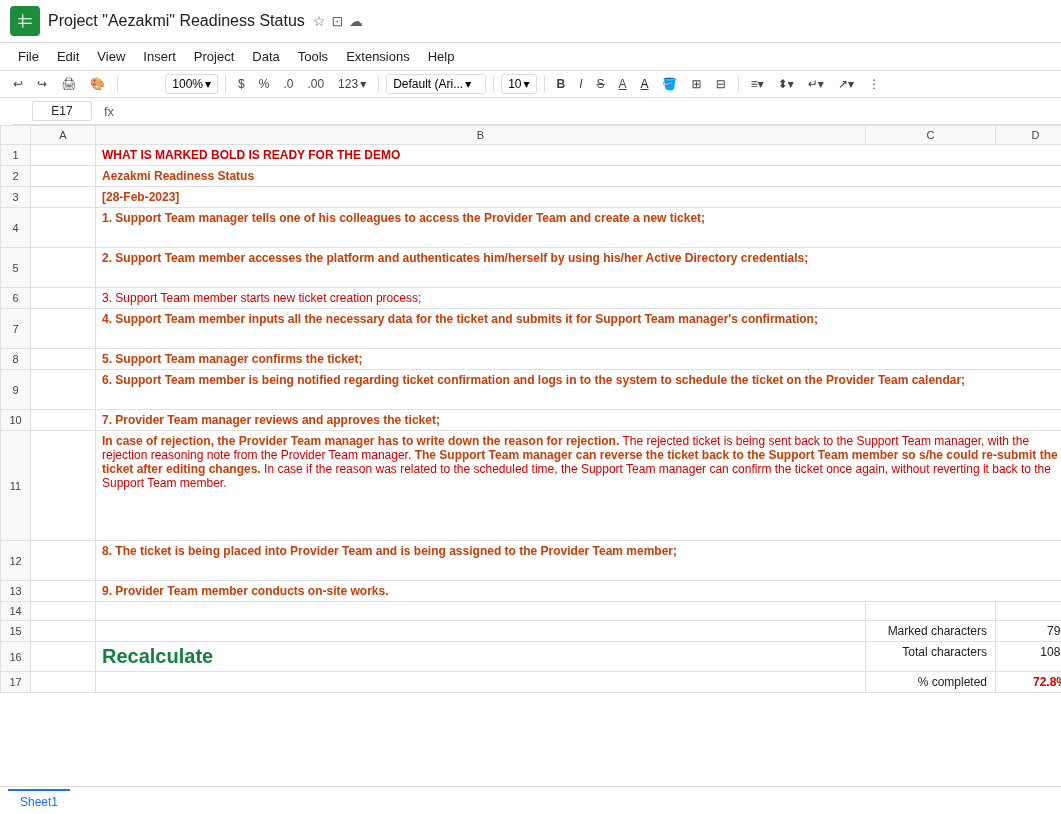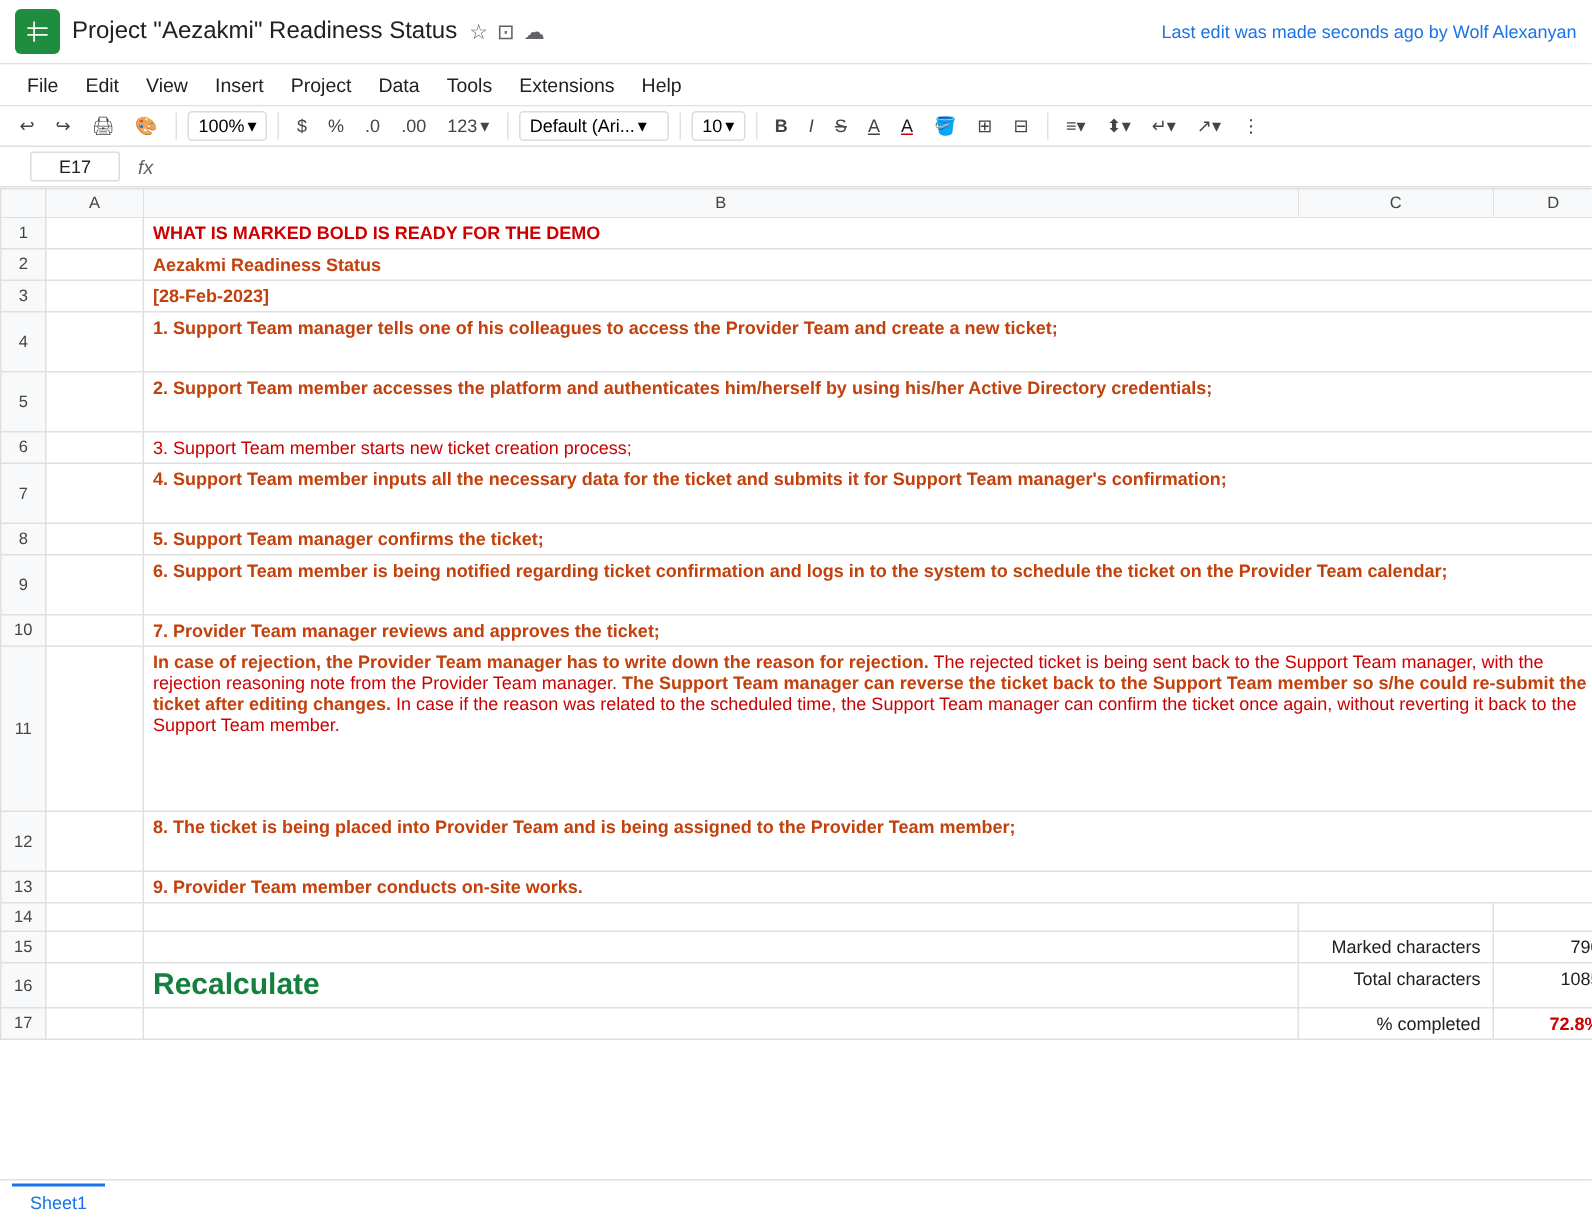--- a/index.html
+++ b/index.html
@@ -34,45 +34,45 @@
       display: flex; align-items: center; padding: 3px 8px; background: #fff;
       border-bottom: 1px solid #e0e0e0; gap: 4px; flex-wrap: wrap;
     }
     .toolbar-btn {
       padding: 3px 5px; font-size: 12px; color: #444; cursor: pointer; border-radius: 2px;
       display: flex; align-items: center; gap: 2px; border: none; background: none;
     }
     .toolbar-separator { width: 1px; height: 18px; background: #e0e0e0; margin: 0 3px; }
     .zoom-control {
       display: flex; align-items: center; gap: 2px; font-size: 12px;
-      border: 1px solid #dadce0; border-radius: 3px; padding: 2px 6px; cursor: pointer;
+      border: 1px solid #dadce0; border-radius: 3px; padding: 2px 6px; cursor: pointer; margin-left: 40px;
     }
     .font-select {
       display: flex; align-items: center; gap: 2px; font-size: 12px;
       border: 1px solid #dadce0; border-radius: 3px; padding: 2px 6px; cursor: pointer; min-width: 100px;
     }
     .font-size-box {
       display: flex; align-items: center; gap: 2px; font-size: 12px;
       border: 1px solid #dadce0; border-radius: 3px; padding: 2px 6px; cursor: pointer;
     }
     .bold-btn { font-weight: bold; }
     .italic-btn { font-style: italic; }
     .strike-btn { text-decoration: line-through; }
     .underline-btn { text-decoration: underline; }
 
     
     .formula-bar {
       display: flex; align-items: center; padding: 3px 20px; background: #fff;
-      border-bottom: 1px solid #e0e0e0; gap: 8px;
+      border-bottom: 1px solid #e0e0e0; gap: 8px; margin-left: 12px;
     }
     .cell-ref {
       width: 60px; font-size: 12px; color: #202124; border: 1px solid #dadce0;
       padding: 2px 4px; border-radius: 2px; text-align: center;
     }
-    .fx-label { font-size: 13px; color: #5f6368; font-style: italic; padding: 0 4px; }
+    .fx-label { font-size: 13px; color: #5f6368; padding: 0 4px; }
     .formula-input { flex: 1; font-size: 12px; color: #202124; border: none; outline: none; }
     .sheet-table { width: 100%; border-collapse: collapse; table-layout: fixed; }
 
     
     .col-header {
       background: #f8f9fa; border: 1px solid #e0e0e0; color: #444;
       font-size: 11px; text-align: center; padding: 3px 0; font-weight: 500;
       position: sticky; top: 0; z-index: 2;
     }
     .row-header {
@@ -126,21 +126,20 @@
       <line x1="3" y1="15" x2="21" y2="15" stroke="white" stroke-width="1.5"></line>
       <line x1="9" y1="3" x2="9" y2="21" stroke="white" stroke-width="1.5"></line>
     </svg>
   </div>
   <span class="title-text">Project "Aezakmi" Readiness Status</span>
   <div class="title-icons">
     <span>☆</span>
     <span>⊡</span>
     <span>☁</span>
   </div>
-  <span class="last-edit">Last edit was made seconds ago by Wolf Alexanyan</span>
 </div>
 
 <div class="menu-bar">
   <span class="menu-item">File</span>
   <span class="menu-item">Edit</span>
   <span class="menu-item">View</span>
   <span class="menu-item">Insert</span>
   <span class="menu-item">Project</span>
   <span class="menu-item">Data</span>
   <span class="menu-item">Tools</span>

